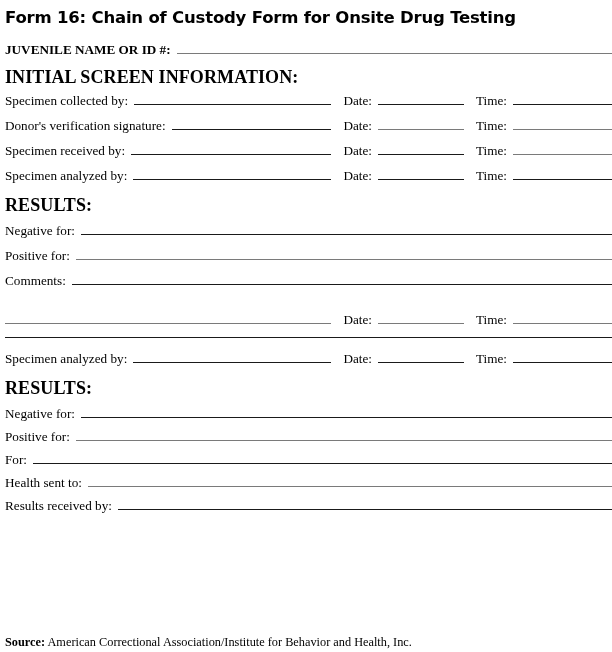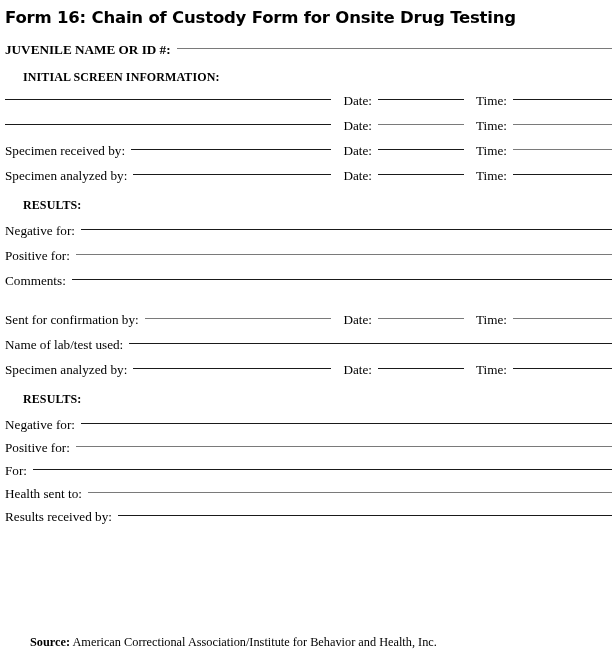--- a/index.html
+++ b/index.html
@@ -33,31 +33,30 @@
     line-height: 20px;
     margin: 8px 12px 0 0;
     padding: 0;
     white-space: nowrap;
   }
 
   
   .section-heading {
     font-family: "Liberation Serif", "DejaVu Serif", serif;
     font-weight: bold;
-    font-size: 12px;
+    font-size: 18px;
     letter-spacing: 0.1px;
     line-height: 16px;
     white-space: nowrap;
-    margin-left: 18px;
   }
 
   
   .form-row {
     display: flex;
-    align-items: center;
+    align-items: flex-end;
     width: 607px;
     line-height: 15px;
     font-size: 13.2px;
   }
   .lbl {
     white-space: nowrap;
     flex: 0 0 auto;
     padding-right: 6px;
   }
   .lbl.bold {
@@ -87,21 +86,21 @@
 
   
   .footer {
     position: absolute;
     left: 5px;
     bottom: 10px;
     font-size: 12.3px;
     line-height: 15px;
     white-space: nowrap;
   }
-  .footer b { font-weight: bold; margin-left: 25px; }
+  .footer b { font-weight: bold; }
 </style>
 </head>
 <body>
 
 <div class="page">
 
   <div class="doc-title">Form 16: Chain of Custody Form for Onsite Drug Testing</div>
 
   <div class="sp-14"></div>
 
@@ -110,32 +109,34 @@
     <span class="rule gray"></span>
   </div>
 
   <div class="sp-12"></div>
 
   <div class="section-heading">INITIAL SCREEN INFORMATION:</div>
 
   <div class="sp-8"></div>
 
   <div class="form-row">
+    <span class="lbl">Specimen collected by:</span>
     <span class="rule"></span>
     <span class="gap" style="width:12px"></span>
     <span class="lbl">Date:</span>
     <span class="rule fixed-date"></span>
     <span class="gap" style="width:12px"></span>
     <span class="lbl">Time:</span>
     <span class="rule fixed-time"></span>
   </div>
 
   <div class="sp-10"></div>
 
   <div class="form-row">
+    <span class="lbl">Donor's verification signature:</span>
     <span class="rule"></span>
     <span class="gap" style="width:12px"></span>
     <span class="lbl">Date:</span>
     <span class="rule fixed-date gray"></span>
     <span class="gap" style="width:12px"></span>
     <span class="lbl">Time:</span>
     <span class="rule fixed-time gray"></span>
   </div>
 
   <div class="sp-10"></div>
@@ -188,34 +189,32 @@
     <span class="lbl">Comments:</span>
     <span class="rule"></span>
   </div>
 
   <div class="sp-14"></div>
 
 
   <div class="sp-10"></div>
 
   <div class="form-row">
-    <span class="lbl">Sent for confirmation by:</span>
     <span class="rule gray"></span>
     <span class="gap" style="width:12px"></span>
     <span class="lbl">Date:</span>
     <span class="rule fixed-date gray"></span>
     <span class="gap" style="width:12px"></span>
     <span class="lbl">Time:</span>
     <span class="rule fixed-time gray"></span>
   </div>
 
   <div class="sp-10"></div>
 
   <div class="form-row">
-    <span class="lbl">Name of lab/test used:</span>
     <span class="rule"></span>
   </div>
 
   <div class="sp-10"></div>
 
   <div class="form-row">
     <span class="lbl">Specimen analyzed by:</span>
     <span class="rule"></span>
     <span class="gap" style="width:12px"></span>
     <span class="lbl">Date:</span>

